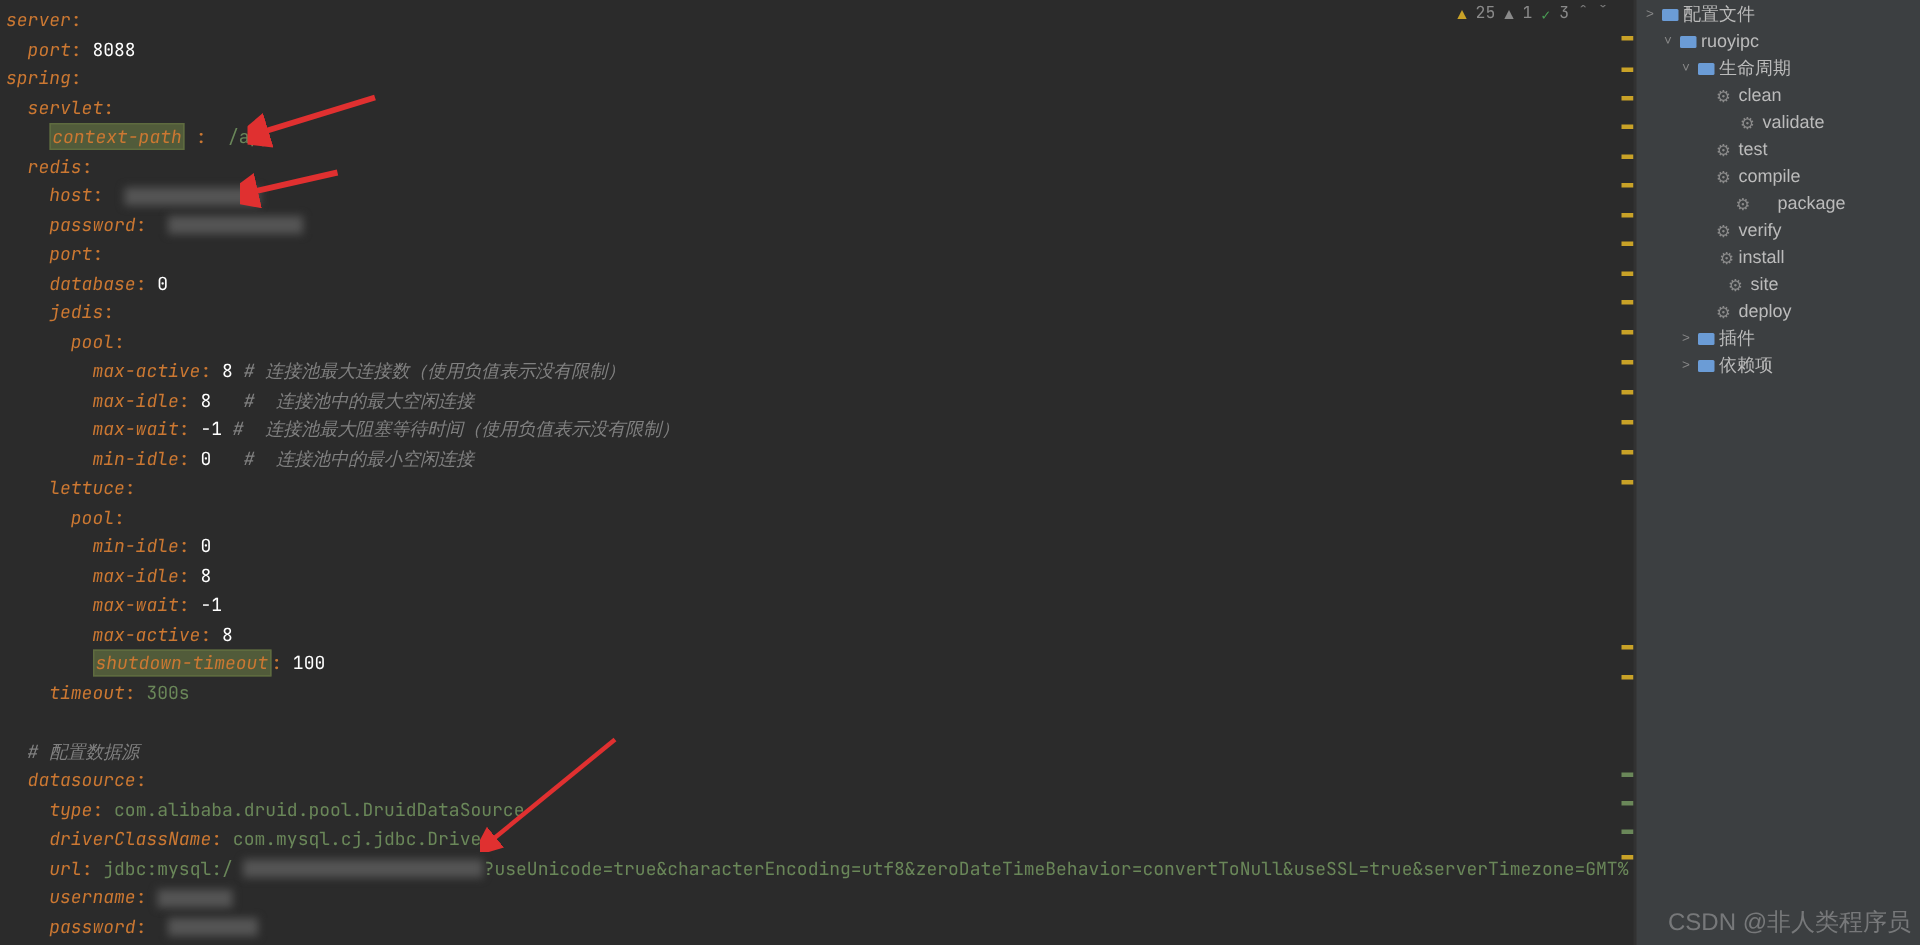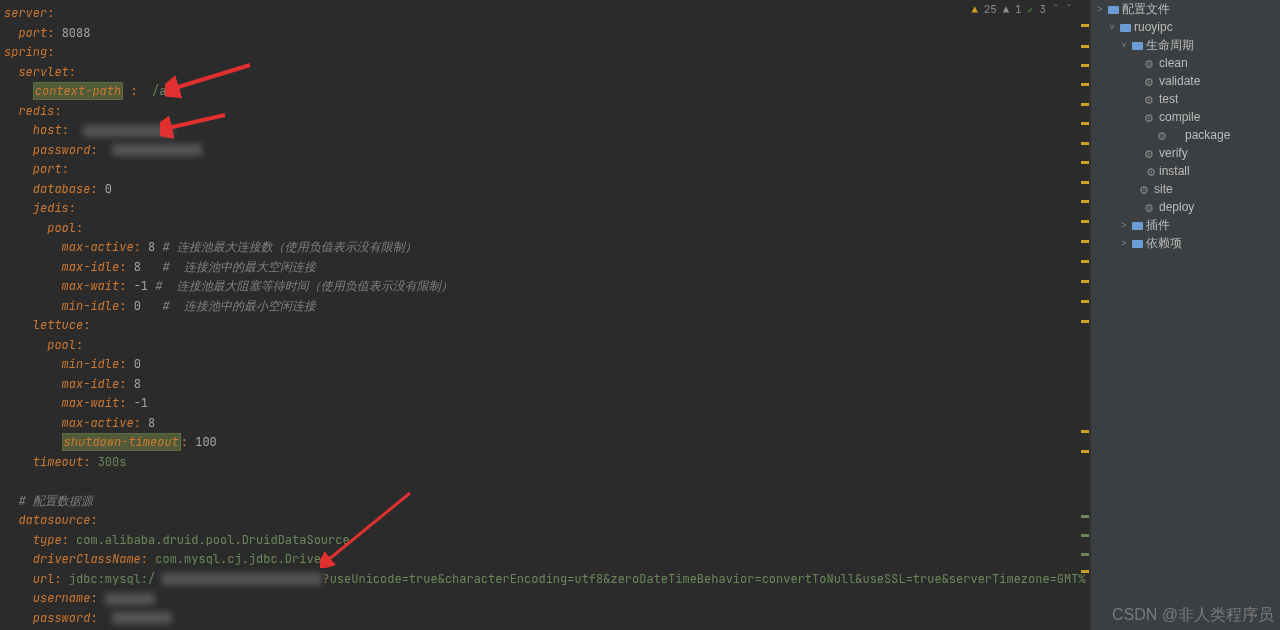--- a/index.html
+++ b/index.html
@@ -1,21 +1,21 @@
 <!DOCTYPE html>
 <html><head>
 <meta charset="utf-8">
 <style>
   * { margin:0; padding:0; box-sizing:border-box; }
   body { background:#2b2b2b; color:#a9b7c6; font-family:"JetBrains Mono","Consolas",monospace; font-size:12px; overflow:hidden; width:1280px; height:630px; position:relative; }
   .editor { position:absolute; left:0; top:0; width:1090px; height:630px; background:#2b2b2b; overflow:hidden; }
   .code { position:absolute; left:4px; top:4px; right:10px; line-height:19.5px; white-space:pre; }
   .key { color:#cc7832;font-style:italic; }
   .val { color:#6a8759; }
-  .num { color:#a3a3a3; }
+  .num { color:#ffffff; }
   .comment { color:#808080; font-style:italic; }
   .hl { background:#515b3a; border:1px solid #5e6b3f; padding:0 1px; }
   .punc { color:#cc7832; }
   .warn-strip { position:absolute; right:0; top:0; width:12px; height:100%; }
   .warn-strip .mark { position:absolute; right:1px; width:8px; height:3px; }
   .mk-y { background:#c9a227; }
   .mk-g { background:#6a8759; }
   .status { position:absolute; top:2px; right:18px; font-size:11px; color:#8a8a8a; display:flex; gap:6px; align-items:center; }
   .status .tri { font-size:10px; }
   .ic-w { color:#c9a227; }
@@ -103,21 +103,21 @@
     <div class="tree-row" style="padding-left: 28px;">
       <span class="tw">˅</span>
       <span class="fold-icon fi-folder"></span>
       <span>生命周期</span>
     </div>
     <div class="tree-row" style="padding-left: 40px;">
       <span class="tw"></span>
       <span class="fold-icon fi-gear"></span>
       <span>clean</span>
     </div>
-    <div class="tree-row" style="padding-left: 40px;">
+    <div class="tree-row" style="padding-left: 56px;">
       <span class="tw"></span>
       <span class="fold-icon fi-gear"></span>
       <span>validate</span>
     </div>
     <div class="tree-row" style="padding-left: 40px;">
       <span class="tw"></span>
       <span class="fold-icon fi-gear"></span>
       <span>test</span>
     </div>
     <div class="tree-row" style="padding-left: 40px;">
@@ -133,21 +133,21 @@
     <div class="tree-row" style="padding-left: 40px;">
       <span class="tw"></span>
       <span class="fold-icon fi-gear"></span>
       <span>verify</span>
     </div>
     <div class="tree-row" style="padding-left: 40px; text-align: right;">
       <span class="tw"></span>
       <span class="fold-icon fi-gear"></span>
       <span>install</span>
     </div>
-    <div class="tree-row" style="padding-left: 35px;">
+    <div class="tree-row" style="padding-left: 48px;">
       <span class="tw"></span>
       <span class="fold-icon fi-gear"></span>
       <span>site</span>
     </div>
     <div class="tree-row" style="padding-left: 40px;">
       <span class="tw"></span>
       <span class="fold-icon fi-gear"></span>
       <span>deploy</span>
     </div>
     <div class="tree-row" style="padding-left: 28px;">

